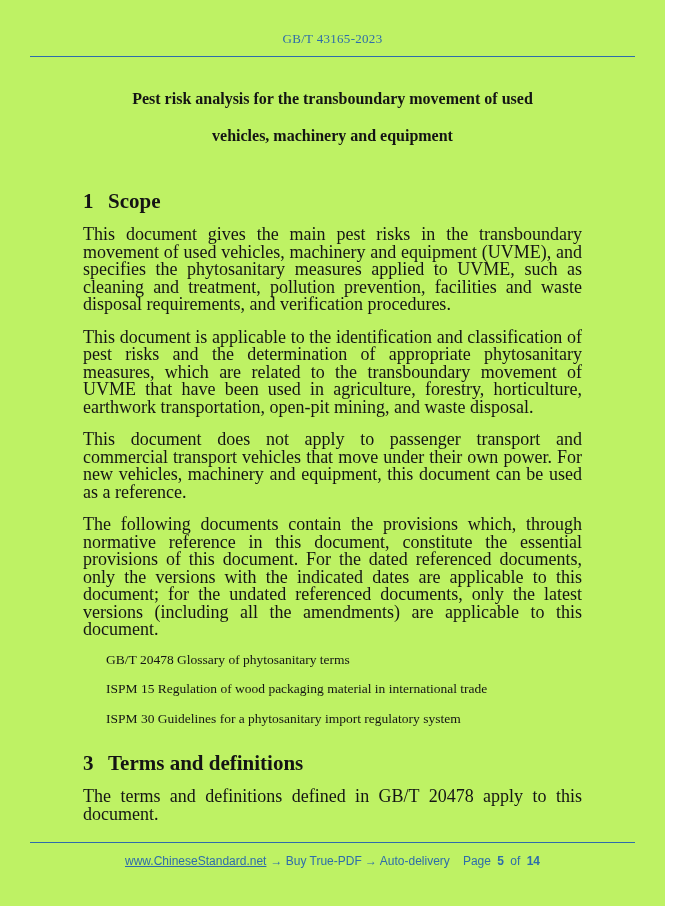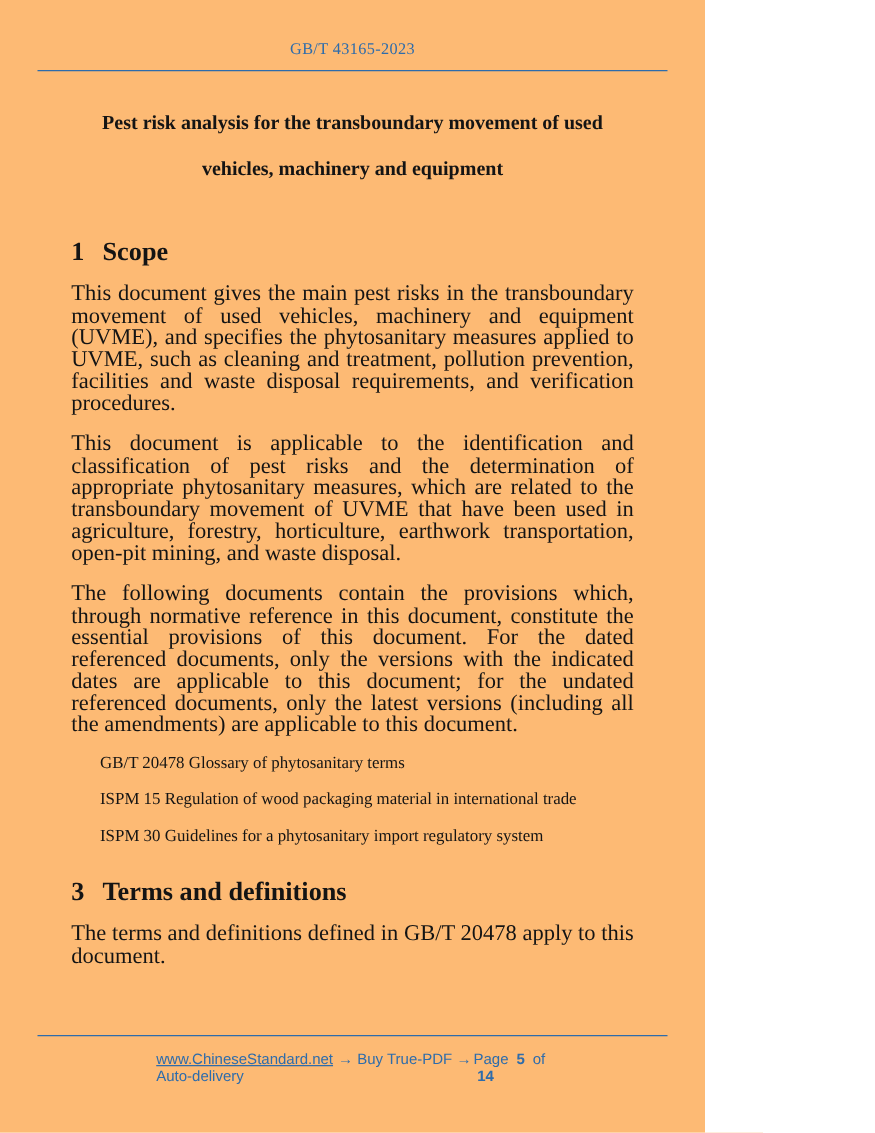--- a/index.html
+++ b/index.html
@@ -6,38 +6,38 @@
   html, body { background: #ffffff; }
   body {
     width: 700px;
     height: 906px;
     position: relative;
     font-family: "Liberation Serif", serif;
     color: #141414;
     overflow: hidden;
   }
   .page {
-    width: 564px;
+    width: 665px;
     height: 906px;
     position: relative;
-    background: #fdba74;
+    background: #bef264;
   }
   .header { padding-top: 31px; }
   .doc-number {
     text-align: center;
     color: var(--accent-blue, #2e6cab);
     font-size: 13px;
     letter-spacing: 0.3px;
   }
   .header-rule {
     border: none;
     border-top: 1px solid var(--accent-blue, #2e6cab);
     margin: 9px 30px 0 30px;
   }
-  .content { margin: 0 57px; }
+  .content { margin: 0 83px; }
   .doc-title {
     text-align: center;
     font-weight: bold;
     font-size: 16px;
     margin-top: 32px;
   }
   .doc-title .title-line { display: block; line-height: 20px; }
   .doc-title .title-line + .title-line { margin-top: 17px; }
   .section-heading {
     font-size: 21px;
@@ -104,20 +104,21 @@
     <h1 class="doc-title">
       <span class="title-line">Pest risk analysis for the transboundary movement of used</span>
       <span class="title-line">vehicles, machinery and equipment</span>
     </h1>
 
     <h2 class="section-heading">
       <span class="sec-num">1</span><span>Scope</span>
     </h2>
     <p class="body-para">This document gives the main pest risks in the transboundary movement of used vehicles, machinery and equipment (UVME), and specifies the phytosanitary measures applied to UVME, such as cleaning and treatment, pollution prevention, facilities and waste disposal requirements, and verification procedures.</p>
     <p class="body-para">This document is applicable to the identification and classification of pest risks and the determination of appropriate phytosanitary measures, which are related to the transboundary movement of UVME that have been used in agriculture, forestry, horticulture, earthwork transportation, open-pit mining, and waste disposal.</p>
+    <p class="body-para">This document does not apply to passenger transport and commercial transport vehicles that move under their own power. For new vehicles, machinery and equipment, this document can be used as a reference.</p>
 
     <p class="body-para">The following documents contain the provisions which, through normative reference in this document, constitute the essential provisions of this document. For the dated referenced documents, only the versions with the indicated dates are applicable to this document; for the undated referenced documents, only the latest versions (including all the amendments) are applicable to this document.</p>
     <p class="ref-item">GB/T 20478 Glossary of phytosanitary terms</p>
     <p class="ref-item">ISPM 15 Regulation of wood packaging material in international trade</p>
     <p class="ref-item">ISPM 30 Guidelines for a phytosanitary import regulatory system</p>
 
     <h2 class="section-heading tight">
       <span class="sec-num">3</span><span>Terms and definitions</span>
     </h2>
     <p class="body-para">The terms and definitions defined in GB/T 20478 apply to this document.</p>

